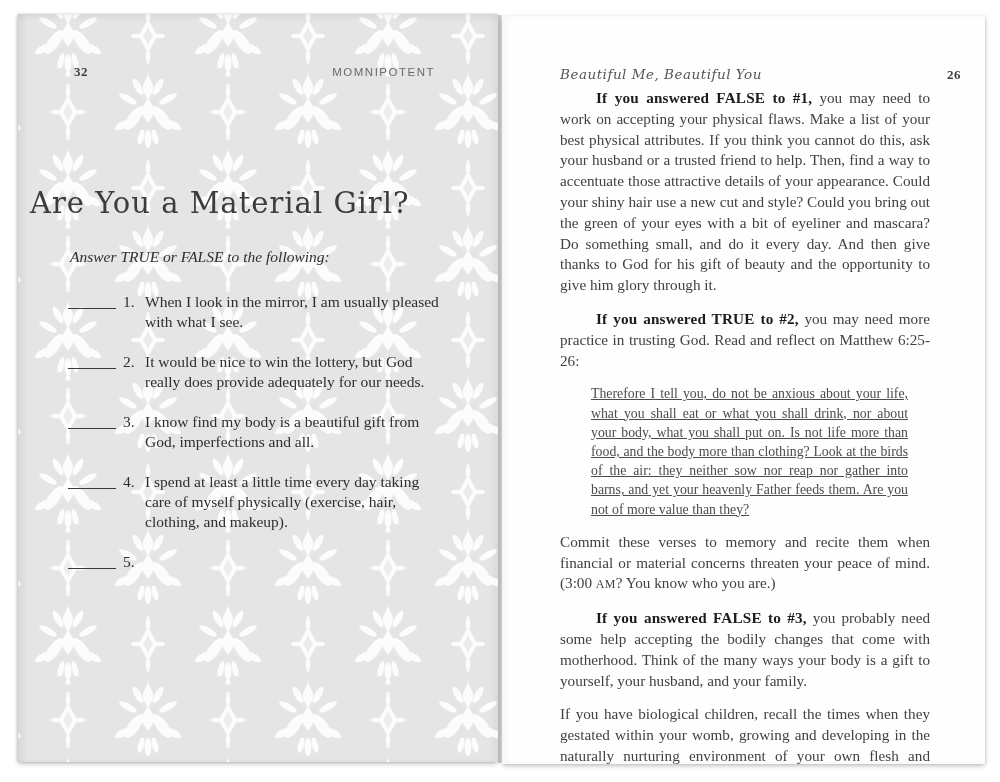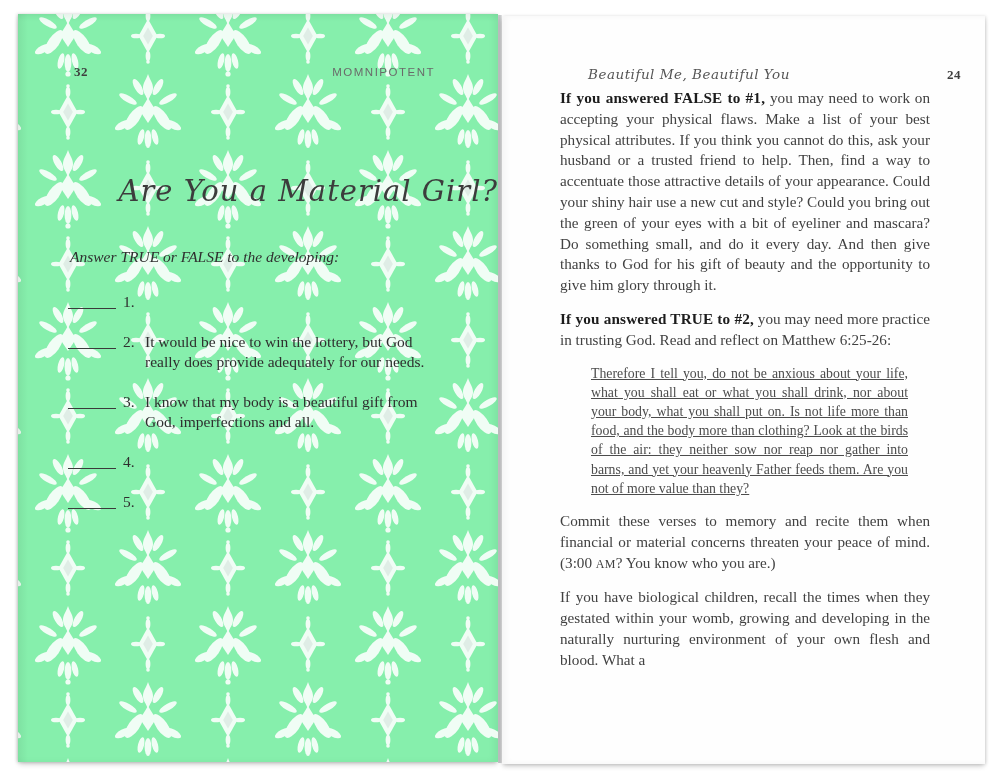--- a/index.html
+++ b/index.html
@@ -15,21 +15,21 @@
     width: 967px; height: 750px;
     display: flex;
   }
   .page {
     position: relative;
     height: 748px;
     overflow: hidden;
   }
   .page-left {
     width: 480px;
-    background: #86efac;
+    background: #e5e5e5;
     box-shadow: -1px 0 3px rgba(0,0,0,0.18), 0 3px 5px -1px rgba(0,0,0,0.22), inset -4px 0 6px rgba(0,0,0,0.05);
   }
   .page-right {
     width: 483px;
     margin-top: 2px;
     background: #fefefe;
     box-shadow: 1px 0 3px rgba(0,0,0,0.12), 0 3px 5px -1px rgba(0,0,0,0.22), inset 4px 0 6px rgba(0,0,0,0.04);
   }
   .spine {
     width: 4px; height: 748px; margin-top: 1px;
@@ -47,21 +47,21 @@
     pointer-events: none;
   }
 
   
   .running-head {
     position: absolute;
     top: 50px; left: 0; right: 0;
     display: flex; justify-content: space-between; align-items: baseline;
   }
   .rh-left  { padding: 0 63px 0 56px; }
-  .rh-right { padding: 0 24px 0 58px; margin-left: 28px; }
+  .rh-right { padding: 0 24px 0 58px; }
   .folio {
     font-family: "Liberation Serif", serif;
     font-size: 13px; font-weight: bold; color: #3f3f3f;
     letter-spacing: 0.5px;
   }
   .head-caps {
     font-family: "Liberation Sans", sans-serif;
     font-size: 11.5px; color: #6a6a6a;
     letter-spacing: 1.5px;
     text-align: right;
@@ -70,27 +70,26 @@
     font-family: "DejaVu Serif", serif;
     font-style: italic;
     font-size: 13.5px; color: #555555;
     letter-spacing: 0.5px;
   }
 
   
   .quiz-title {
     position: absolute;
     top: 160px; left: 0; right: 0;
-    text-align: right;
+    text-align: left;
     font-family: "DejaVu Serif", serif;
-    font-style: italic;
     font-weight: normal;
     font-size: 29px; color: #3c3c3c;
     letter-spacing: 1px;
-    margin: 0;
+    margin: 12px;
   }
   .instruction {
     position: absolute;
     top: 234px; left: 52px;
     font-style: italic;
     font-size: 15.5px; color: #2f2f2f;
     margin: 0;
   }
   .quiz-list {
     position: absolute;
@@ -122,20 +121,21 @@
     line-height: 20.8px;
     color: #414141;
     text-align: justify;
     text-align-last: left;
   }
   .body-text p { margin: 0 0 13px 0; }
   .body-text p strong {
     color: #1c1c1c;
     font-weight: bold;
     letter-spacing: 0.2px;
+    margin-left: 36px;
   }
   .quote {
     margin: 0 22px 13px 31px !important;
     font-size: 13.8px;
     line-height: 19.2px;
     color: #4c4c4c;
     text-decoration: underline;
   }
   .smallcaps { font-size: 12px; letter-spacing: 0.3px; }
 </style>
@@ -183,63 +183,66 @@
       <rect x="0" y="0" width="480" height="748" fill="url(#damask)" opacity="0.88"></rect>
     </svg>
     <div class="edge-shade"></div>
 
     <div class="running-head rh-left">
       <span class="folio">32</span>
       <span class="head-caps">MOMNIPOTENT</span>
     </div>
 
     <h1 class="quiz-title">Are You a Material Girl?</h1>
-    <p class="instruction">Answer TRUE or FALSE to the developing:</p>
+    <p class="instruction">Answer TRUE or FALSE to the following:</p>
 
     <div class="quiz-list">
       <div class="quiz-item">
         <span class="blank-line"></span>
         <span class="quiz-num">1.</span>
+        <span class="quiz-text">When I look in the mirror, I am usually pleased with what I see.</span>
       </div>
       <div class="quiz-item">
         <span class="blank-line"></span>
         <span class="quiz-num">2.</span>
         <span class="quiz-text">It would be nice to win the lottery, but God really does provide adequately for our needs.</span>
       </div>
       <div class="quiz-item">
         <span class="blank-line"></span>
         <span class="quiz-num">3.</span>
-        <span class="quiz-text">I know that my body is a beautiful gift from God, imperfections and all.</span>
+        <span class="quiz-text">I know find my body is a beautiful gift from God, imperfections and all.</span>
       </div>
       <div class="quiz-item">
         <span class="blank-line"></span>
         <span class="quiz-num">4.</span>
+        <span class="quiz-text">I spend at least a little time every day taking care of myself physically (exercise, hair, clothing, and makeup).</span>
       </div>
       <div class="quiz-item">
         <span class="blank-line"></span>
         <span class="quiz-num">5.</span>
       </div>
     </div>
   </div>
 
   <div class="spine"></div>
 
   <div class="page page-right">
     <div class="running-head rh-right">
       <span class="head-script">Beautiful Me, Beautiful You</span>
-      <span class="folio">24</span>
+      <span class="folio">26</span>
     </div>
 
     <div class="body-text">
       <p><strong>If you answered FALSE to #1,</strong><span> you may need to work on accepting your physical flaws. Make a list of your best physical attributes. If you think you cannot do this, ask your husband or a trusted friend to help. Then, find a way to accentuate those attractive details of your appearance. Could your shiny hair use a new cut and style? Could you bring out the green of your eyes with a bit of eyeliner and mascara? Do something small, and do it every day. And then give thanks to God for his gift of beauty and the opportunity to give him glory through it.</span></p>
 
       <p><strong>If you answered TRUE to #2,</strong><span> you may need more practice in trusting God. Read and reflect on Matthew 6:25-26:</span></p>
 
       <p class="quote">Therefore I tell you, do not be anxious about your life, what you shall eat or what you shall drink, nor about your body, what you shall put on. Is not life more than food, and the body more than clothing? Look at the birds of the air: they neither sow nor reap nor gather into barns, and yet your heavenly Father feeds them. Are you not of more value than they?</p>
 
       <p><span>Commit these verses to memory and recite them when financial or material concerns threaten your peace of mind. (3:00 </span><span class="smallcaps">AM</span><span>? You know who you are.)</span></p>
 
+      <p><strong>If you answered FALSE to #3,</strong><span> you probably need some help accepting the bodily changes that come with motherhood. Think of the many ways your body is a gift to yourself, your husband, and your family.</span></p>
 
       <p>If you have biological children, recall the times when they gestated within your womb, growing and developing in the naturally nurturing environment of your own flesh and blood. What a</p>
     </div>
   </div>
 
 </div>
 
 </body></html>

